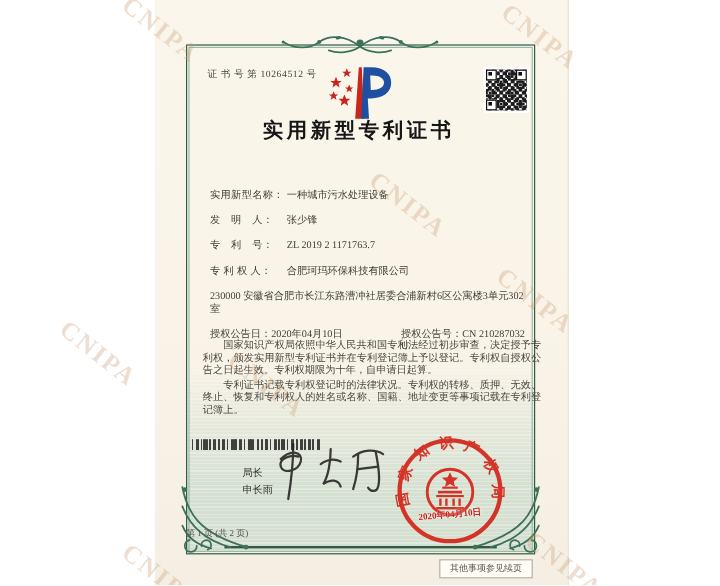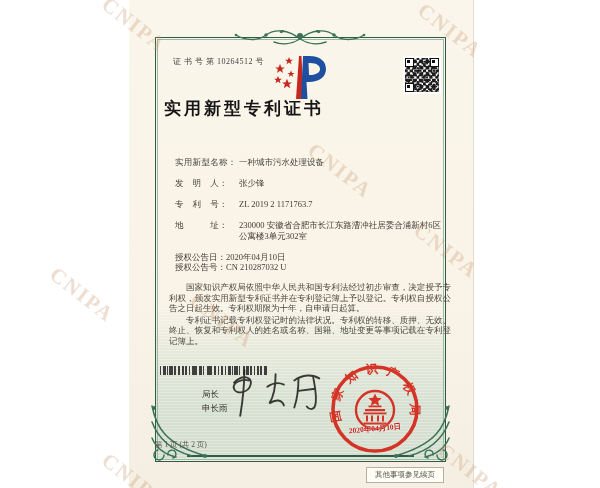--- a/index.html
+++ b/index.html
@@ -26,28 +26,28 @@
   .logo{position:absolute;left:143px;top:53px;width:58px;height:48px;}
   .qr{position:absolute;left:274px;top:56px;width:38px;height:38px;background:#ffffff;padding:2px;box-sizing:border-box;}
   .qr-inner{position:relative;width:100%;height:100%;
      background:
        conic-gradient(#1c1c1c 25%,transparent 0 50%,#1c1c1c 0 75%,transparent 0) 0 0/4.6px 4.6px,
        conic-gradient(transparent 25%,#1c1c1c 0 50%,transparent 0 75%,#1c1c1c 0) 1.5px 1.5px/6.4px 6.4px;}
   .qr-finder{position:absolute;width:9px;height:9px;background:#fff;border:1.8px solid #101010;box-sizing:border-box;}
   .qr-finder::after{content:'';position:absolute;left:1.4px;top:1.4px;width:3px;height:3px;background:#101010;}
   .qr-finder.tl{left:0;top:0}.qr-finder.tr{right:0;top:0}.qr-finder.bl{left:0;bottom:0}
 
-  .title{position:absolute;left:35px;top:97px;width:300px;
+  .title{position:absolute;left:20px;top:97px;width:300px;text-align:center;
          font-size:17px;font-weight:bold;letter-spacing:3px;color:#161616;}
 
   .fields{position:absolute;left:46px;top:157px;width:268px;font-size:8.5px;color:#403e37;line-height:10.5px;}
   .field{display:flex;margin-bottom:10.5px;}
   .field .lbl{flex:0 0 64px;letter-spacing:.3px;}
   .field .val{flex:1;}
-  .grant-row{display:flex;margin-top:1px;flex-direction:column;}
+  .grant-row{display:flex;margin-top:1px;}
   .grant-row .g1{width:163px;}
 
   .paras{position:absolute;left:40px;top:282px;width:282px;font-size:8.5px;line-height:10.5px;
          text-align:justify;color:#4a473f;}
   .paras p{margin:0 0 1px 0;text-indent:2em;}
 
   .barcode{position:absolute;left:31px;top:366px;width:108px;height:9px;
      background:
        repeating-linear-gradient(90deg,#3f3f3e 0 1.2px,transparent 1.2px 3.4px,#3f3f3e 3.4px 5.8px,transparent 5.8px 7.2px),
        repeating-linear-gradient(90deg,transparent 0 9px,#3f3f3e 9px 10.6px,transparent 10.6px 13px);}
@@ -151,21 +151,24 @@
       </div>
       <div class="field">
         <span class="lbl">发　明　人：</span>
         <span class="val">张少锋</span>
       </div>
       <div class="field">
         <span class="lbl">专　利　号：</span>
         <span class="val">ZL 2019 2 1171763.7</span>
       </div>
       <div class="field">
-        <span class="lbl">地　　　址：</span>
+        <span class="lbl">专 利 权 人：</span>
+        <span class="val">合肥珂玛环保科技有限公司</span>
+      </div>
+      <div class="field">
         <span class="val">230000 安徽省合肥市长江东路漕冲社居委合浦新村6区公寓楼3单元302室</span>
       </div>
       <div class="grant-row">
         <span class="g1"><span>授权公告日：</span><span>2020年04月10日</span></span>
         <span class="g2"><span>授权公告号：</span><span>CN 210287032 U</span></span>
       </div>
     </div>
 
     <div class="paras">
       <p>国家知识产权局依照中华人民共和国专利法经过初步审查，决定授予专利权，颁发实用新型专利证书并在专利登记簿上予以登记。专利权自授权公告之日起生效。专利权期限为十年，自申请日起算。</p>

